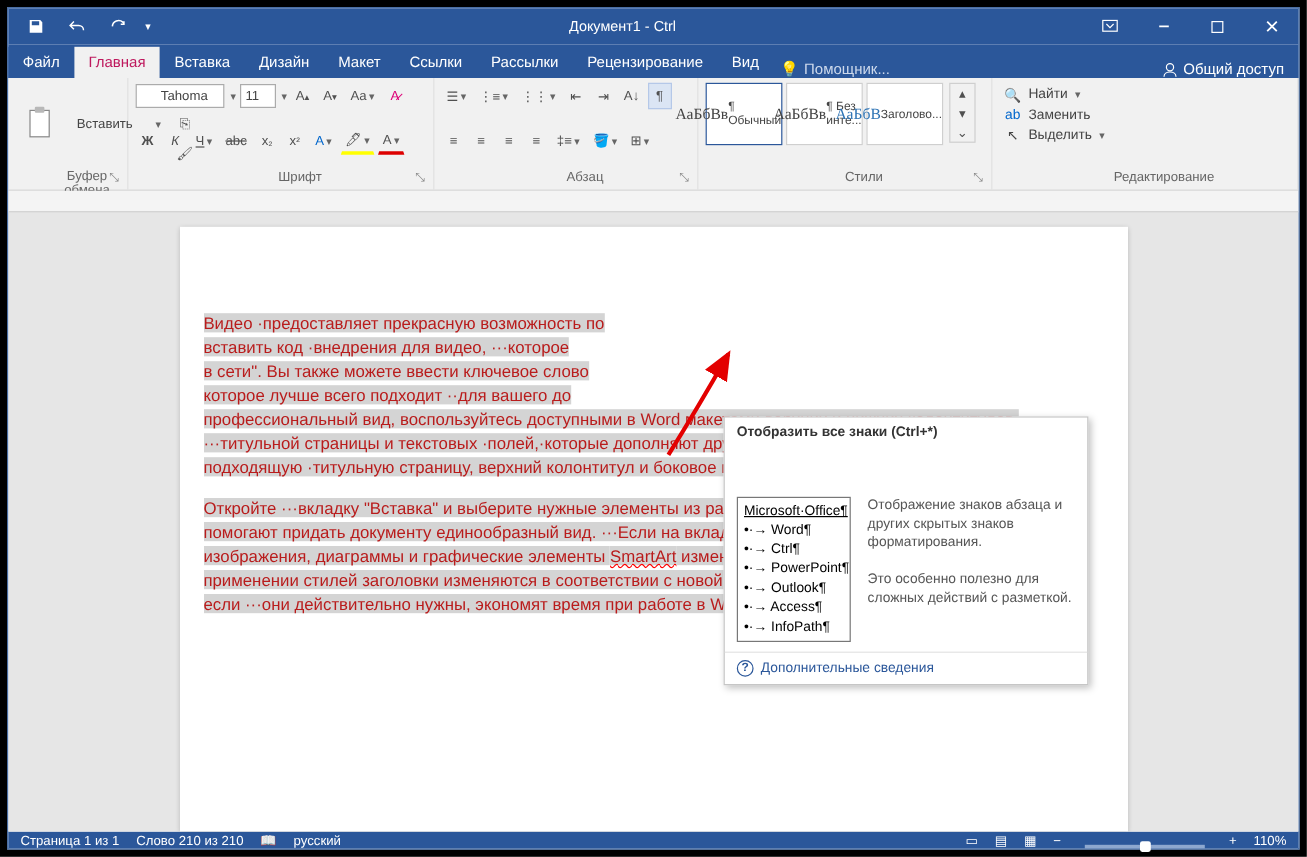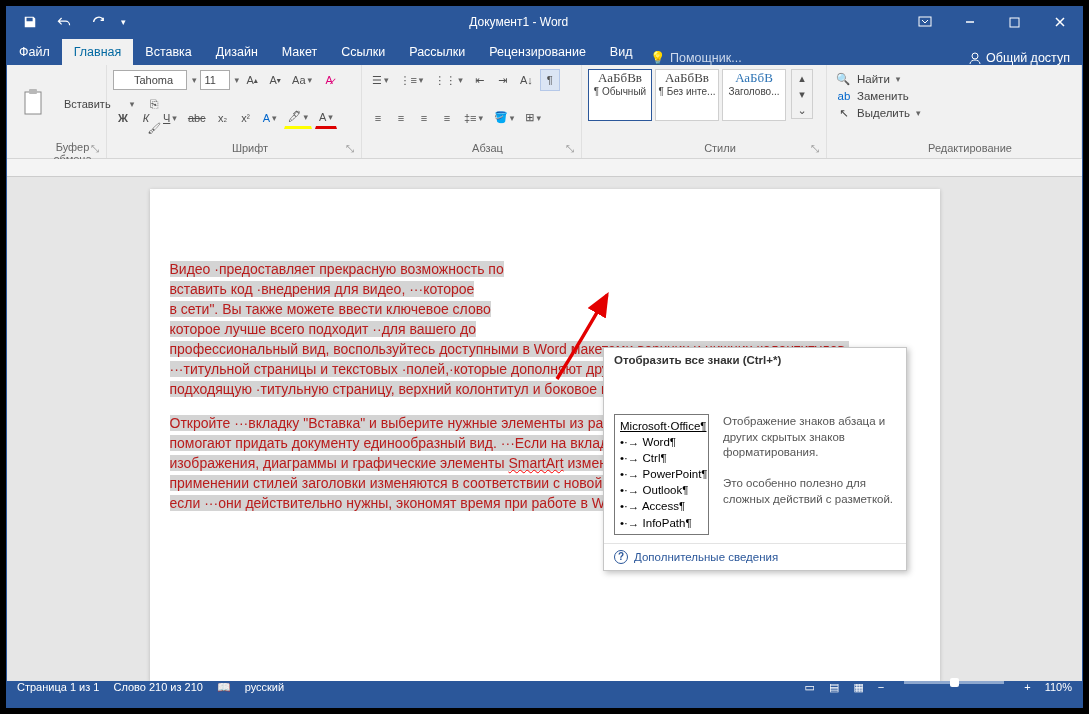--- a/index.html
+++ b/index.html
@@ -6,42 +6,42 @@
   body { background: #000; padding: 6px; }
   .app { width: 1077px; height: 702px; background: #fff; border: 1px solid #2b579a; display: flex; flex-direction: column; }
   .titlebar { background: #2b579a; color: #fff; height: 30px; display: flex; align-items: center; font-size: 12px; }
   .qat { display: flex; align-items: center; gap: 8px; padding: 0 10px; }
   .qat .ic { width: 26px; height: 22px; display: flex; align-items: center; justify-content: center; cursor: pointer; }
   .title-txt { flex: 1; text-align: center; }
   .winbtns { display: flex; }
   .winbtns .wb { width: 45px; height: 30px; display: flex; align-items: center; justify-content: center; cursor: pointer; }
   .tabs { background: #2b579a; height: 28px; display: flex; align-items: flex-end; color: #fff; font-size: 12.5px; }
   .tab { padding: 6px 12px; cursor: pointer; }
-  .tab.active { background: #f1f1f1; color: #0369a1; }
+  .tab.active { background: #f1f1f1; color: #be185d; }
   .tell { flex: 1; display: flex; align-items: center; color: #cdd9ec; padding-left: 6px; gap: 4px; }
   .share { display:flex; align-items:center; gap:4px; padding: 0 12px; }
   .ribbon { background: #f1f1f1; border-bottom: 1px solid #d5d5d5; height: 94px; display: flex; font-size: 11px; color: #444; position:relative; }
   .group { border-right: 1px solid #e0e0e0; padding: 4px 6px 2px 6px; display: flex; flex-direction: column; justify-content: space-between; }
   .glabel { text-align: center; color: #666; font-size: 11px; padding: 2px 0; margin-left: 32px; }
   .row { display: flex; align-items: center; gap: 3px; }
   .btn { padding: 2px 3px; border: 1px solid transparent; cursor: pointer; min-width: 20px; height: 22px; display: flex; align-items: center; justify-content: center; color:#505050;}
   .fontname { width: 74px; height: 20px; border: 1px solid #ababab; background: #fff; font-size: 11px; padding: 0 20px; display: flex; align-items: center; cursor:text;}
   .fontsize { width: 30px; height: 20px; border: 1px solid #ababab; background: #fff; font-size: 11px; padding: 0 4px; display: flex; align-items: center; cursor:text;}
   .dd { font-size: 9px; color: #666; padding-left: 2px; }
   .bigbtn { display:flex; align-items:center; justify-content:center; padding:4px 6px; cursor:pointer; font-size:11px; gap:17px;}
-  .stylebox { width: 64px; height: 52px; border: 1px solid #cfcfcf; background: #fff; display: flex; flex-direction: column; align-items: center; justify-content: flex-start; font-size: 10px; cursor:pointer; }
+  .stylebox { width: 64px; height: 52px; border: 1px solid #cfcfcf; background: #fff; display: flex; flex-direction: row; align-items: center; justify-content: flex-end; font-size: 10px; cursor:pointer; }
   .stylebox .prev { font-size: 13px; font-family: 'Times New Roman', serif; }
   .stylebox.sel { border-color: #2b579a; }
   .doc-area { flex:1; background: #e6e6e6; overflow:hidden; position:relative; display:flex; justify-content:center; }
   .ruler { height: 18px; background: #f4f4f4; border-bottom:1px solid #ccc; position:absolute; top:0; left:0; right:0;}
   .page { width: 790px; background: #fff; margin-top: 30px; padding: 70px 20px 20px 20px; font-family: Tahoma; font-size: 14px; line-height: 1.43; color: #b91c1c; box-shadow: 0 1px 4px rgba(0,0,0,0.2); position:relative;}
   .page p { margin-bottom: 14px; }
   .squig { text-decoration: underline wavy red; text-decoration-thickness:1px;}
   .hl { background: #d4d4d4; }
-  .statusbar { height: 26px; background: #2b579a; color: #fff; font-size: 11px; display:flex; align-items:flex-start; padding: 0 10px; gap: 14px;}
+  .statusbar { height: 14px; background: #2b579a; color: #fff; font-size: 11px; display:flex; align-items:flex-end; padding: 0 10px; gap: 14px;}
   .statusbar .spacer { flex:1; }
   .zoomslider { width: 100px; height:3px; background:#8ea8cf; position:relative; margin:0 6px;}
   .zoomslider .thumb { position:absolute; width:9px; height:9px; background:#fff; top:-3px; left:46px; border-radius:2px;}
   .tooltip { position:absolute; top: 188px; left: 596px; width: 304px; background:#fff; border:1px solid #c6c6c6; box-shadow: 2px 2px 6px rgba(0,0,0,0.25); font-size: 11.5px; z-index:10;}
   .tooltip .tthead { padding: 6px 10px 4px 10px; font-weight: bold; color:#333;}
   .tooltip .ttbody { display:flex; padding: 0 10px 8px 10px; gap: 14px; margin-top: 44px; }
   .ttlist { width: 95px; border:1px solid #777; padding: 3px 5px; font-family: 'Times New Roman', serif; font-size: 11.5px; line-height:1.4; background:#fff;}
   .ttlist .li { white-space:nowrap; }
   .ttdesc { flex:1; color:#555; line-height:1.35;}
   .ttmore { border-top:1px solid #e3e3e3; padding: 6px 10px; color:#2b579a; display:flex; align-items:center; gap:6px; cursor:pointer;}
@@ -68,21 +68,21 @@
             <path fill="none" stroke="#fff" stroke-width="1.5" d="M7 3L3 7l4 4M3 7h9a5 5 0 015 5"></path>
           </svg>
         </div>
       <div class="ic">
           <svg width="14" height="14" viewBox="0 0 16 16">
             <path fill="none" stroke="#fff" stroke-width="1.5" d="M3 8a6 6 0 0110-4l1 1M14 3v3h-3"></path>
           </svg>
         </div>
       <span class="dd" style="color:#fff;">▾</span>
     </div>
-    <div class="title-txt">Документ1 - Word</div>
+    <div class="title-txt">Документ1 - Ctrl</div>
     <div class="winbtns">
       <div class="wb">
           <svg width="14" height="12">
             <rect x="1" y="1" width="12" height="9" fill="none" stroke="#fff"></rect>
             <path d="M4 4l3 3 3-3" fill="none" stroke="#fff"></path>
           </svg>
         </div>
       <div class="wb">
           <svg width="12" height="12">
             <line x1="2" y1="6" x2="10" y2="6" stroke="#fff" stroke-width="1.5"></line>

